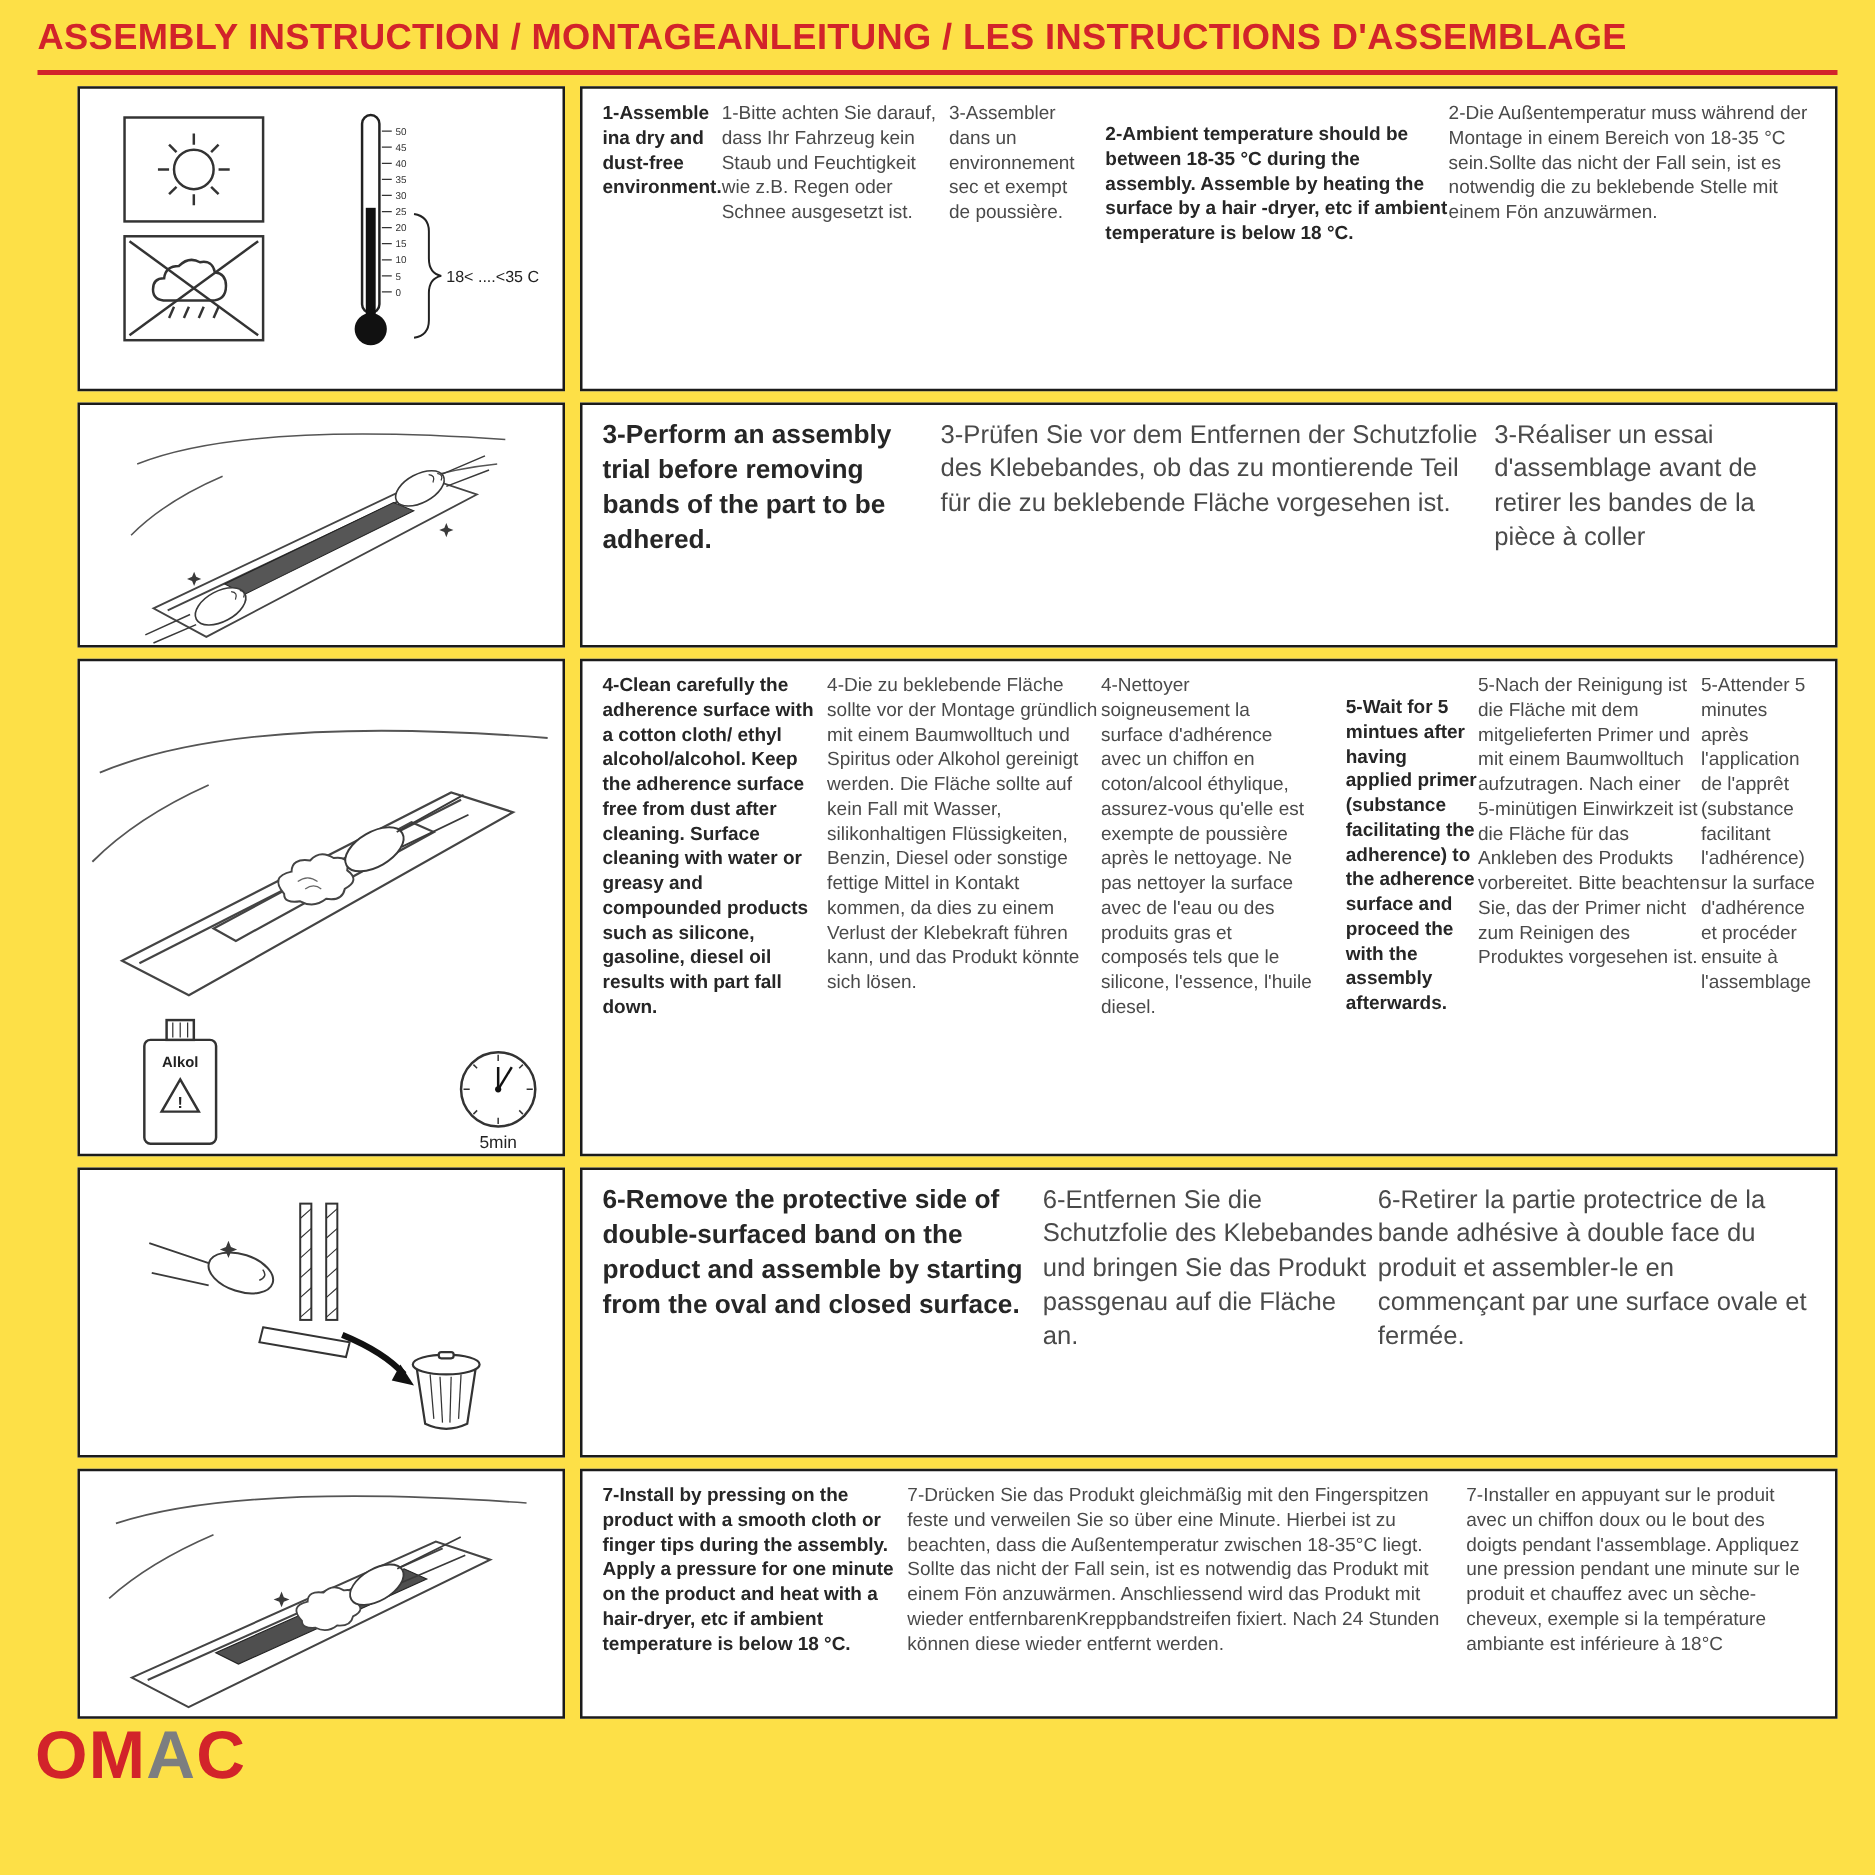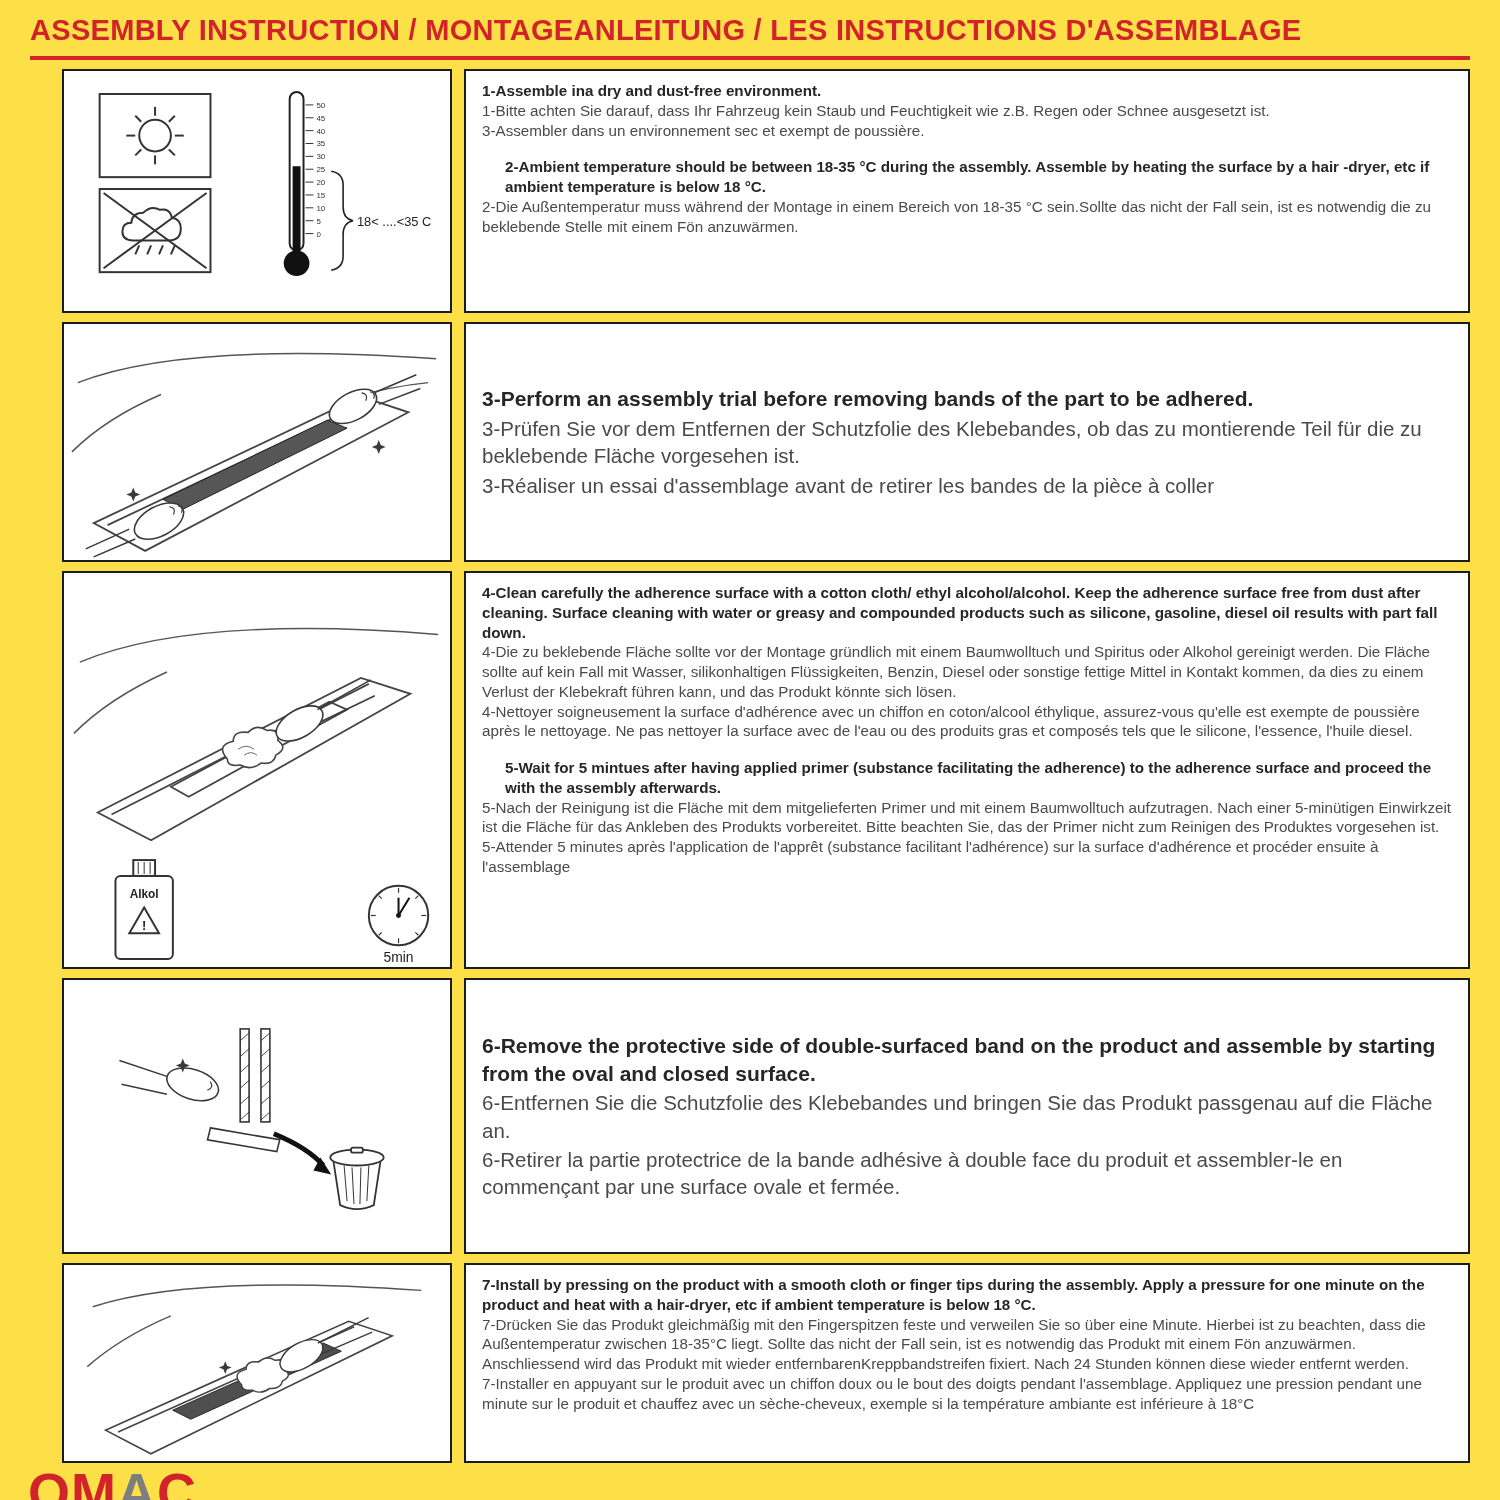--- a/index.html
+++ b/index.html
@@ -5,28 +5,28 @@
   * { box-sizing: border-box; margin: 0; padding: 0; }
   html, body { background: #fff; }
   body { font-family: "Liberation Sans", sans-serif; color: #4a4a4a; }
   .page { width: 1500px; height: 1500px; overflow: hidden; background: #fde047; position: relative; }
   .header { margin: 0 30px; padding-top: 14px; border-bottom: 4px solid #D2232A; }
   .title { color: #D2232A; font-size: 29px; font-weight: bold; letter-spacing: .3px; padding-bottom: 9px; white-space: nowrap; }
   .rows { margin: 0 30px; }
   .row { display: flex; gap: 12px; margin-top: 9px; }
   .figbox { width: 390px; flex: 0 0 390px; border: 2px solid #1b1b1b; background: #fff; margin-left: 32px; }
   .figbox svg { display: block; width: 100%; height: 100%; }
-  .textbox { flex: 1; border: 2px solid #1b1b1b; padding: 10px 16px 8px; display: flex; flex-direction: column; background: #fff; }
+  .textbox { flex: 1; border: 2px solid #1b1b1b; padding: 10px 16px 8px; display: flex; flex-direction: row; background: #fff; }
   .textbox.center { justify-content: center; }
   .t-sm p { font-size: 15.2px; line-height: 1.3; color: #4a4a4a; }
   .t-lg p { font-size: 20.5px; line-height: 1.33; color: #4a4a4a; margin-bottom: 2px; }
   p.b { font-weight: bold; color: #262626; }
   .t-lg p.b { font-size: 21px; }
   p.mt { margin-top: 17px; margin-left: 23px; }
-  .r1 { height: 244px; } .r2 { height: 240px; } .r3 { height: 398px; } .r4 { height: 276px; } .r5 { height: 200px; }
+  .r1 { height: 244px; } .r2 { height: 196px; } .r3 { height: 398px; } .r4 { height: 232px; } .r5 { height: 200px; }
   .footer { display: flex; justify-content: flex-start; margin: 2px 28px 0; }
   .logo { font-size: 54px; font-weight: 800; letter-spacing: 1px; line-height: 1; }
   .logo .red { color: #D2232A; }
   .logo .gray { color: #7C7E80; }
 </style>
 </head>
 <body>
 
 <div class="page">
 

